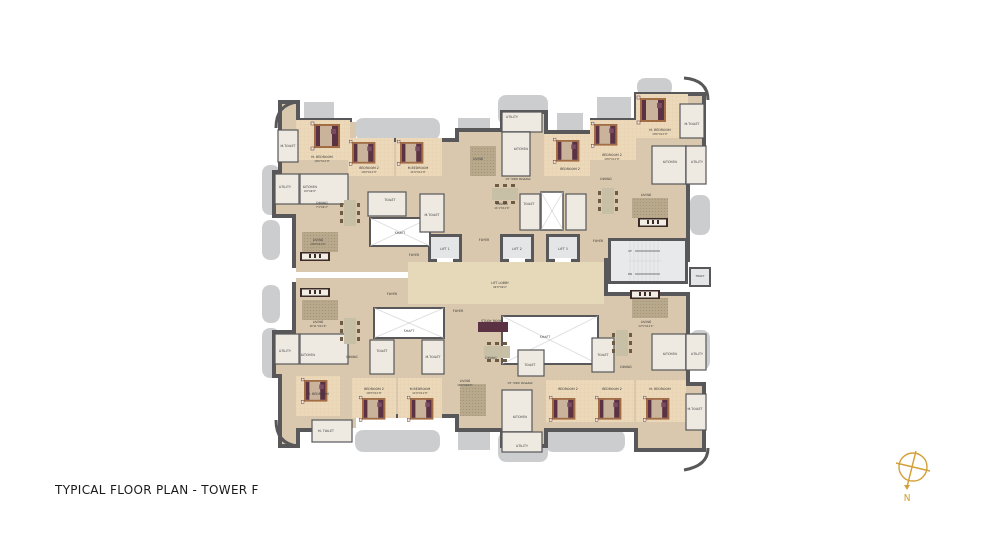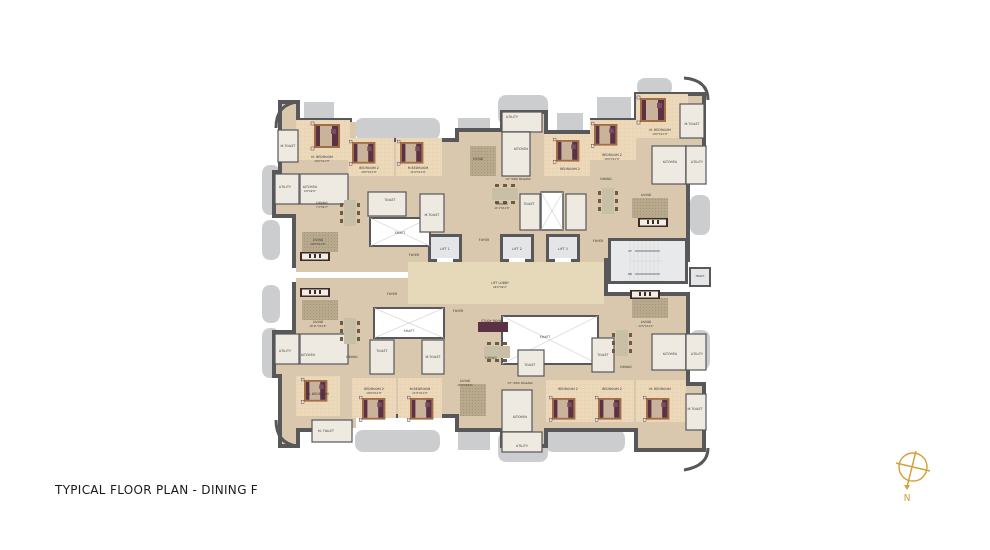--- a/index.html
+++ b/index.html
@@ -344,21 +344,21 @@
   </g>
 
   <g fill="none" stroke="#58585a" stroke-width="3">
     <path d="M276 128 Q276 104 298 102"></path>
     <path d="M684 78 Q708 80 708 100"></path>
     <path d="M276 420 Q276 444 298 446"></path>
     <path d="M684 470 Q708 466 708 448"></path>
   </g>
 </svg>
 
-<div class="title">TYPICAL FLOOR PLAN - DINING F</div>
+<div class="title">TYPICAL FLOOR PLAN - TOWER F</div>
 
 <div class="compass">
   <svg width="40" height="54" viewBox="0 0 40 54">
     <circle cx="20" cy="18" r="14" fill="none" stroke="#d4a03a" stroke-width="1.4"></circle>
     <path d="M23 2 L14 38" stroke="#d4a03a" stroke-width="1.4"></path>
     <path d="M3 14 L37 22" stroke="#d4a03a" stroke-width="1.4"></path>
     <path d="M11 36 L17 36 L14 41 Z" fill="#d4a03a"></path>
     <text x="14" y="52" font-size="9" fill="#d4a03a" text-anchor="middle" font-family="DejaVu Sans, sans-serif">N</text>
   </svg>
 </div>

